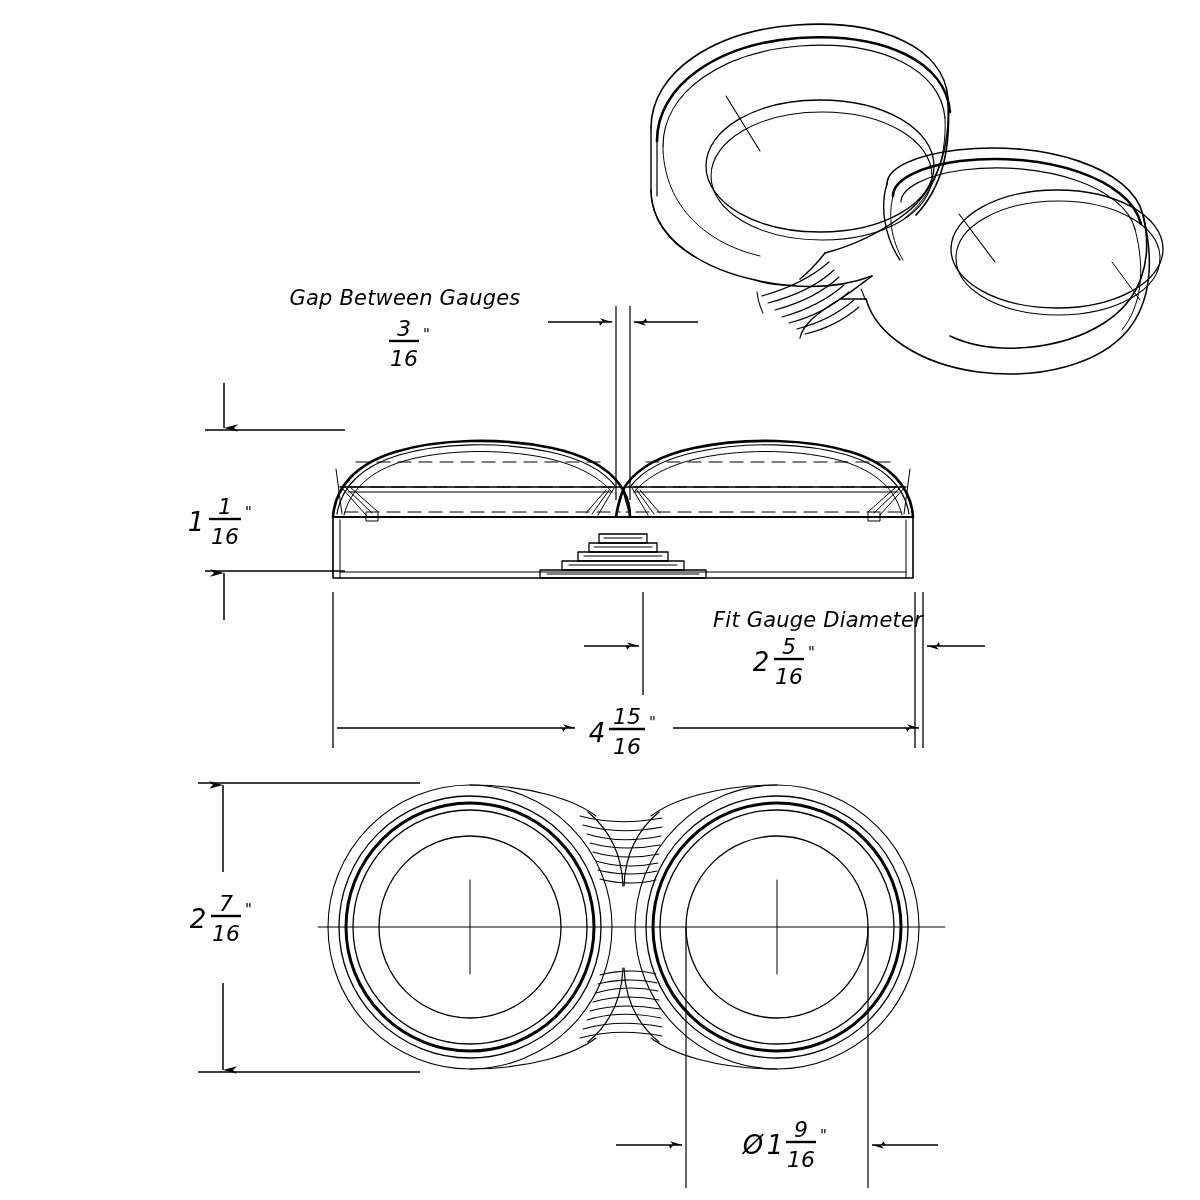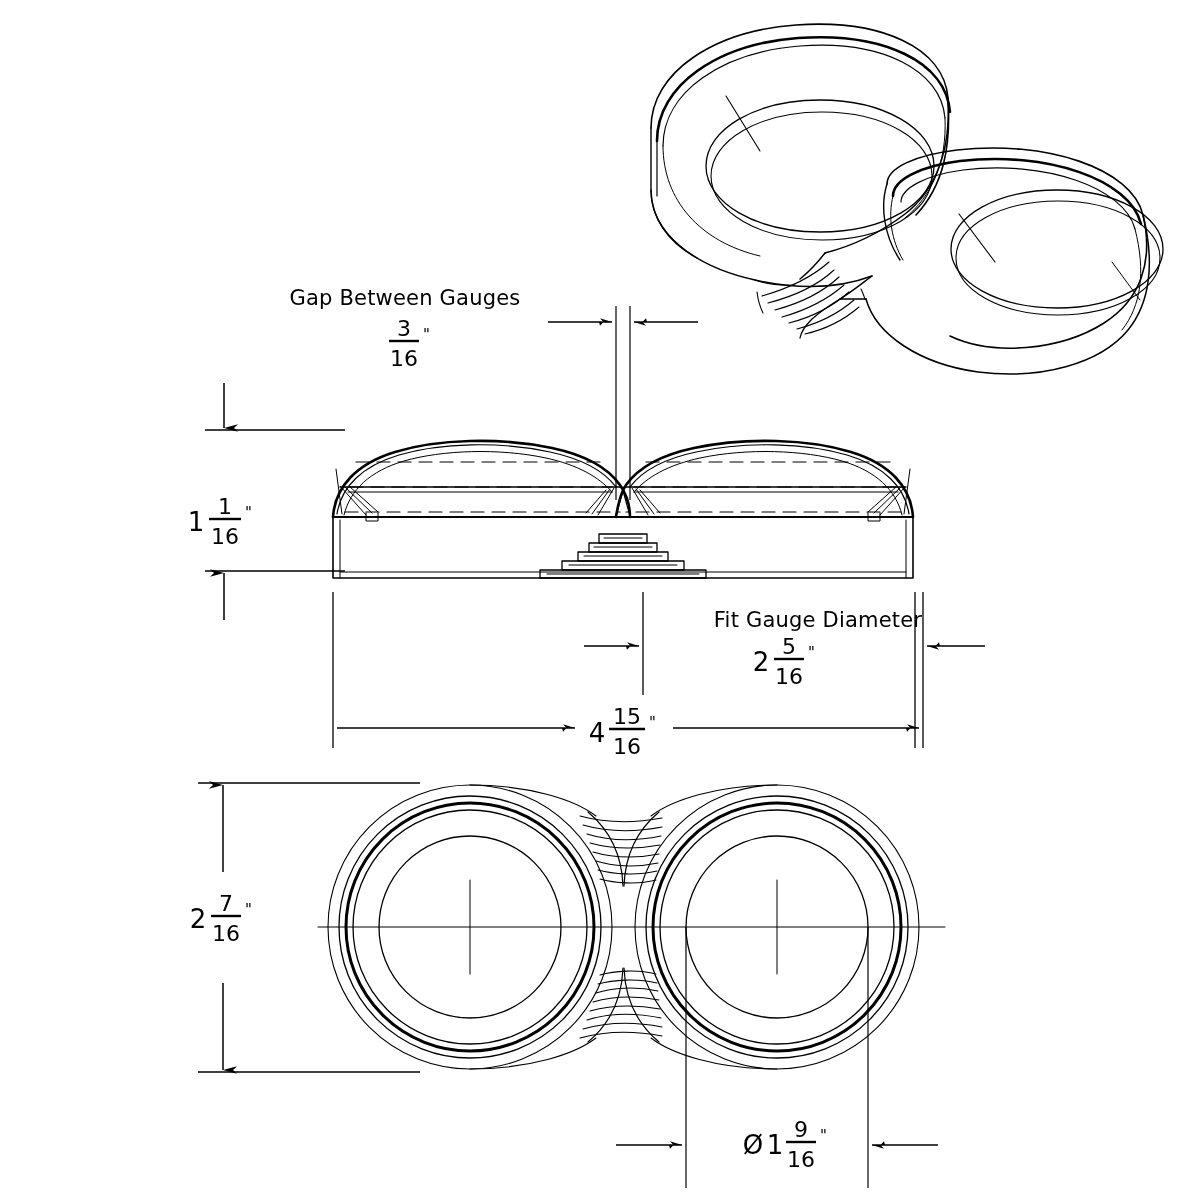--- a/index.html
+++ b/index.html
@@ -1,18 +1,18 @@
 <!DOCTYPE html>
 <html><head>
 <meta charset="utf-8">
 <style>
   html,body{margin:0;padding:0;background:#ffffff;}
   body{width:1200px;height:1200px;overflow:hidden;
        font-family:"DejaVu Sans","Liberation Sans",sans-serif;}
-  #sheet{position:relative;width:1200px;height:1200px;background:#8b5cf6;}
+  #sheet{position:relative;width:1200px;height:1200px;background:#8b5cf6;font-style:italic;}
   #sheet svg{display:block;}
   text{fill:#000;font-family:"DejaVu Sans","Liberation Sans",sans-serif;}
   .lbl{font-size:21px;letter-spacing:.2px;}
   .whole{font-size:26px;}
   .num{font-size:22px;}
   .den{font-size:22px;}
   .inch{font-size:15px;}
 </style>
 </head>
 <body>

